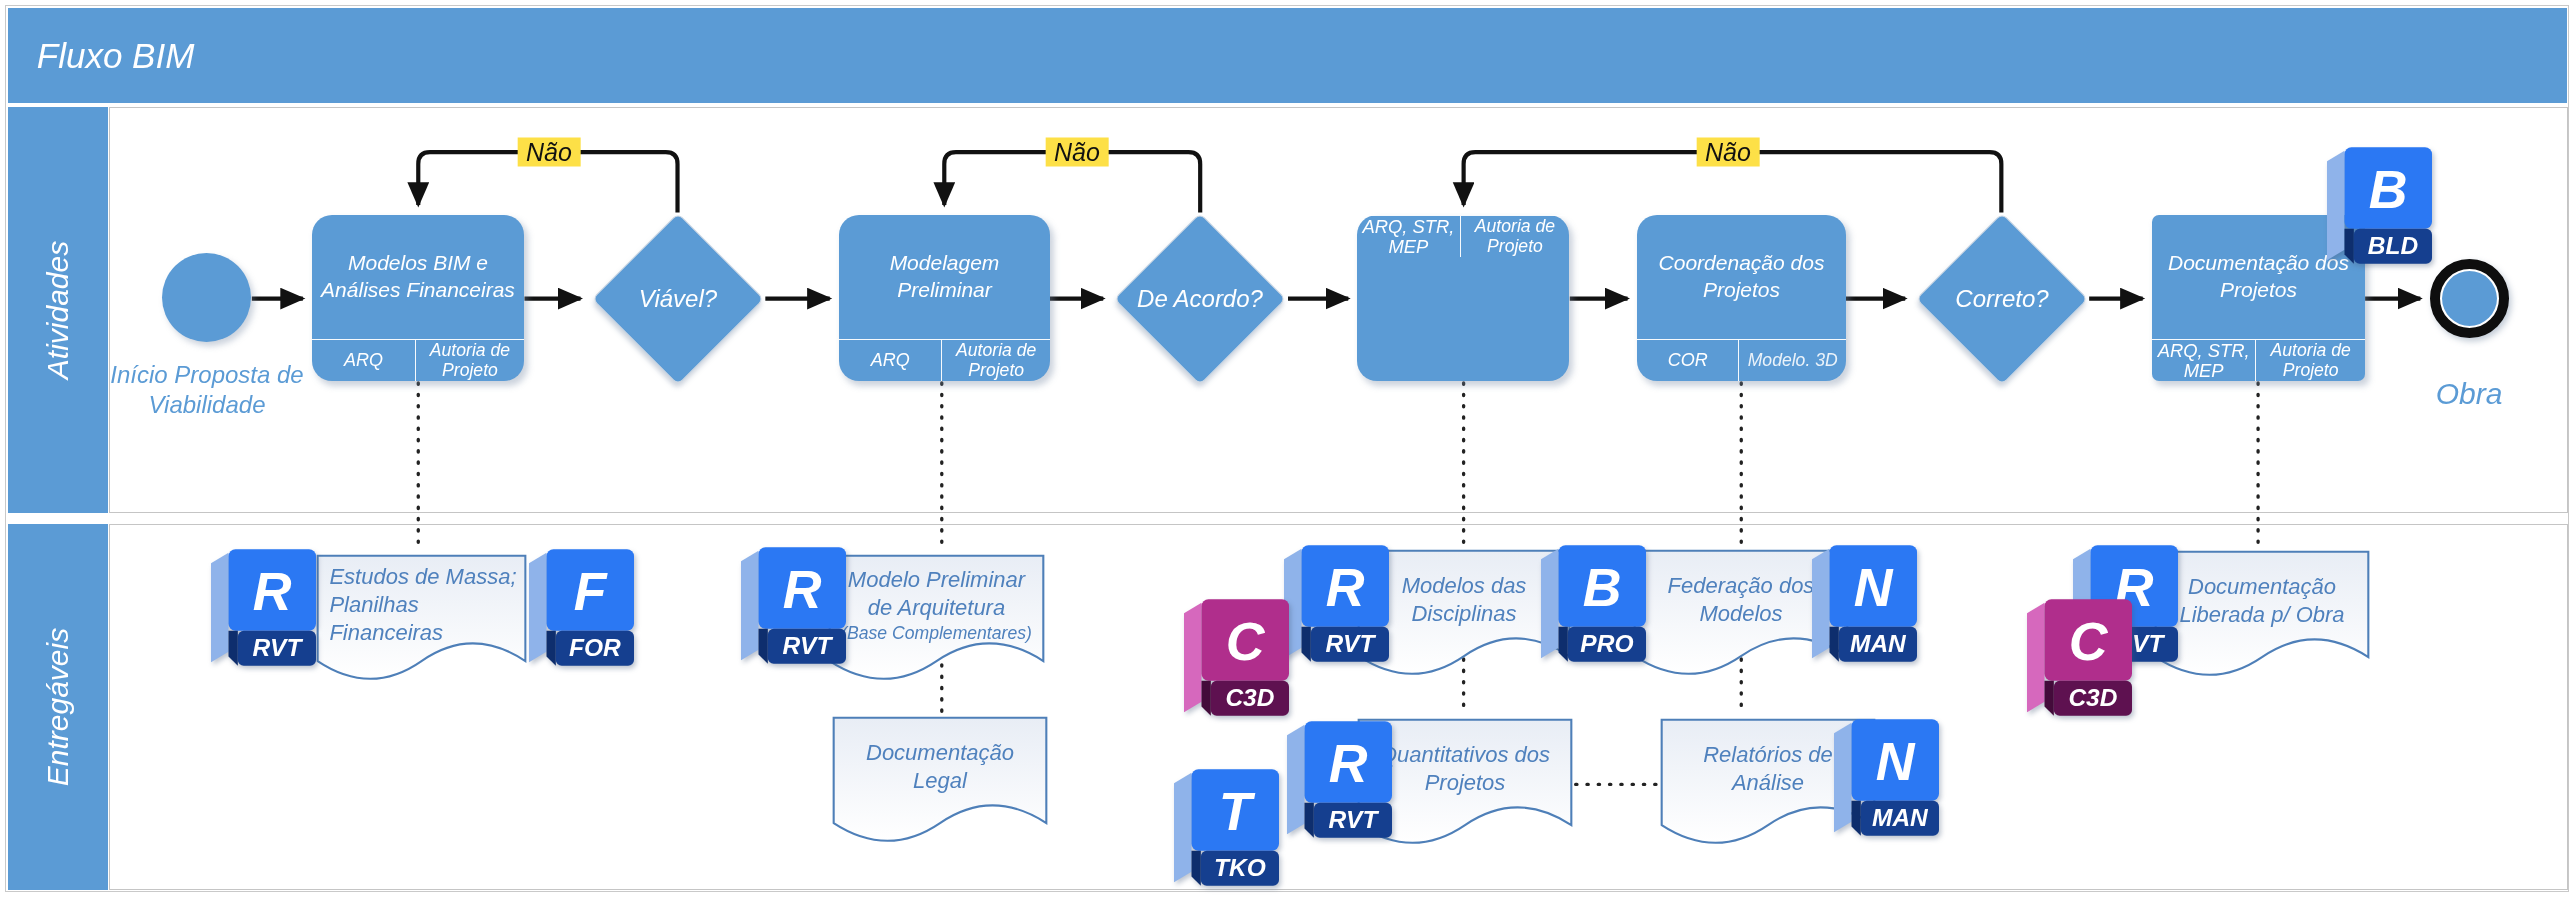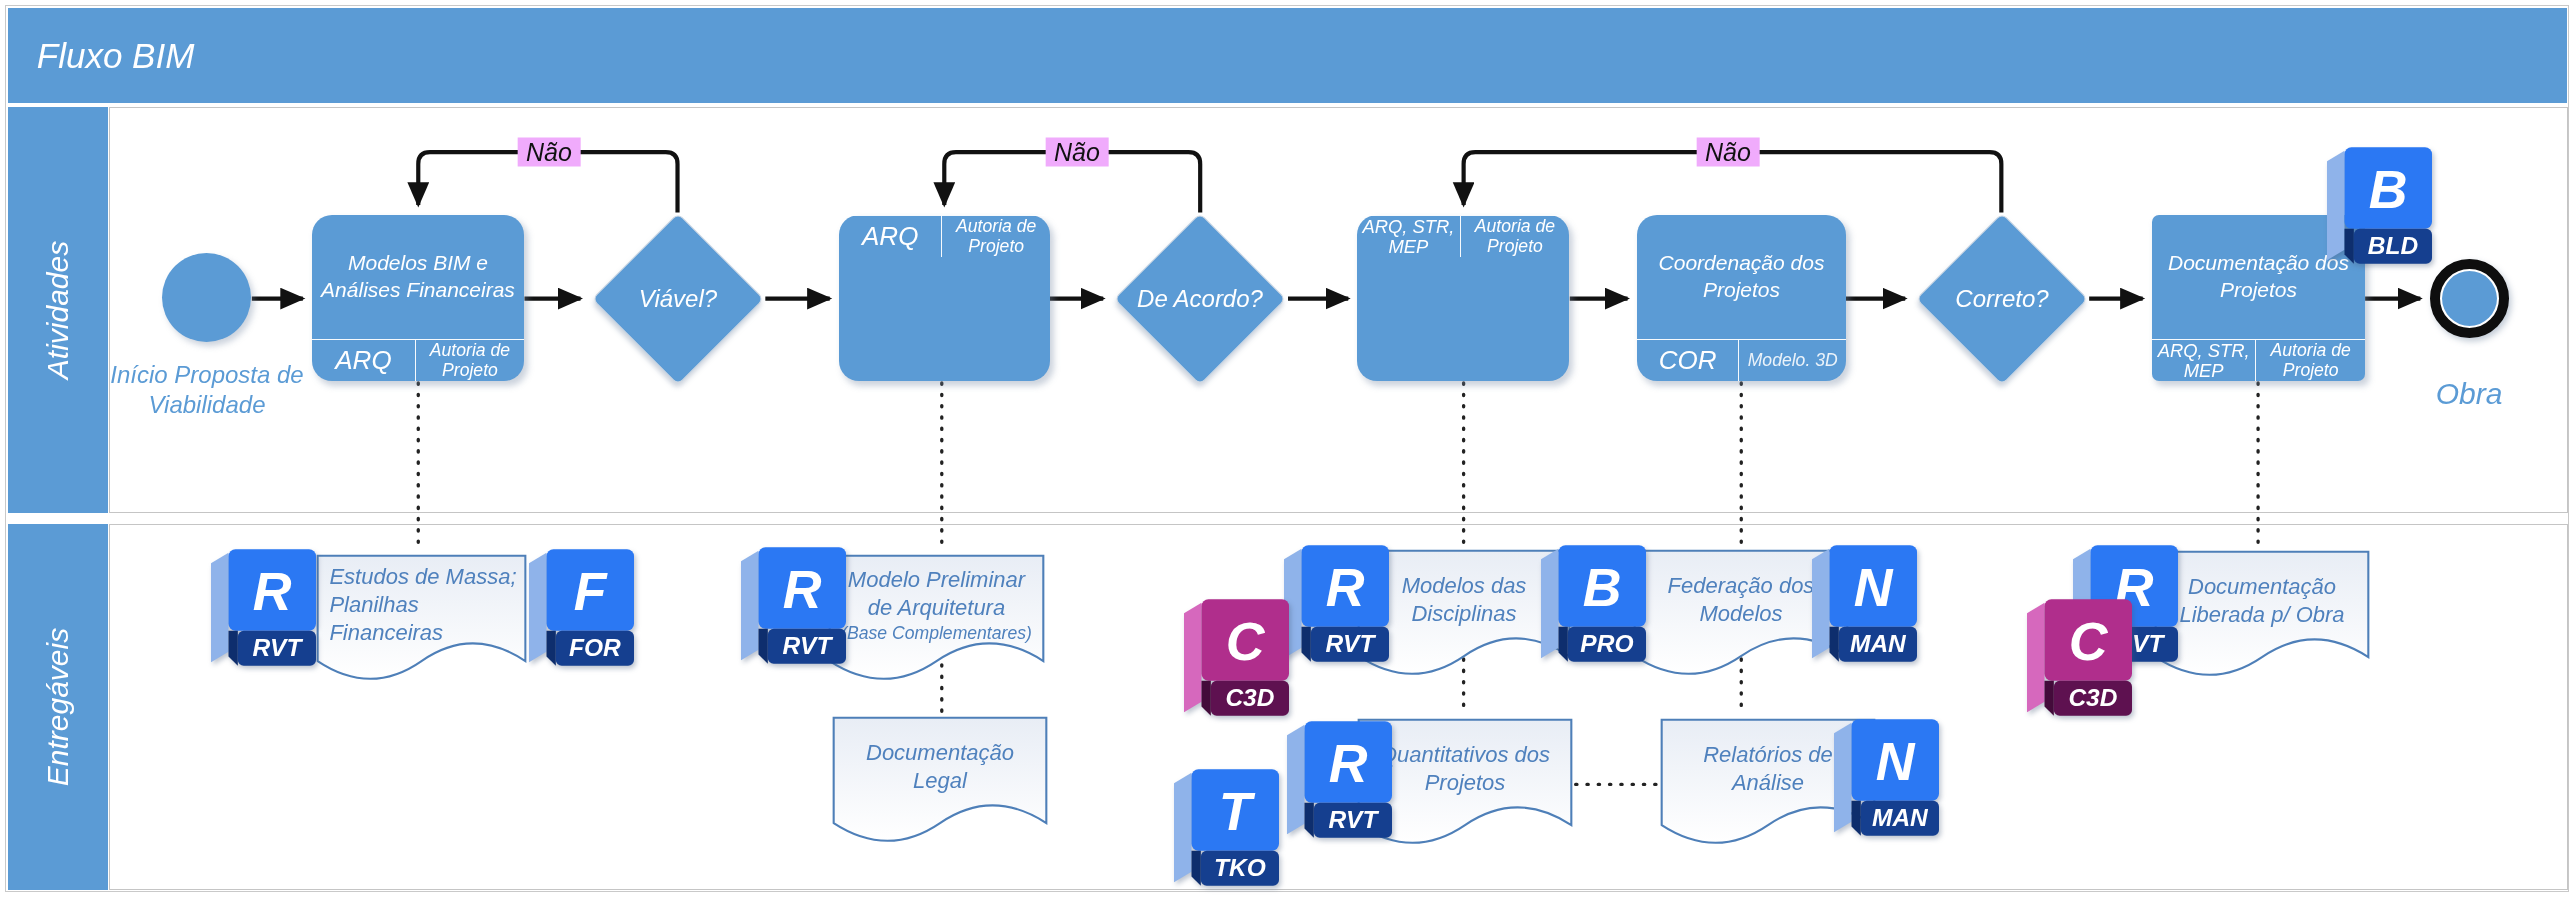--- a/index.html
+++ b/index.html
@@ -13,41 +13,41 @@
   .lane-band span{transform:rotate(-90deg);white-space:nowrap;color:#fff;font-size:30px;}
   .lane-body{position:absolute;left:109px;width:2459px;background:#fff;border:1.7px solid #c5c5c5;}
   .wires{position:absolute;left:0;top:0;pointer-events:none;}
   
   .task{position:absolute;top:215px;height:166px;background:#5B9BD5;border-radius:20px;
         box-shadow:3.3px 4.2px 5.9px rgba(120,140,165,.38);display:flex;flex-direction:column;color:#fff;}
   .task-title{flex:1;display:flex;align-items:center;justify-content:center;text-align:center;
               font-size:21px;line-height:1.28;padding:0 8.4px;}
   .task-meta{height:42px;border-top:1.7px solid rgba(255,255,255,.95);display:flex;}
   .meta-role{width:49%;border-right:1.7px solid rgba(255,255,255,.95);display:flex;align-items:center;
-             justify-content:center;font-size:26px;text-align:center;line-height:1.05;padding:0 3.3px;}
+             justify-content:center;font-size:18px;text-align:center;line-height:1.05;padding:0 3.3px;}
   .task.multi .meta-role{font-size:18.4px;}
   .meta-task{flex:1;display:flex;align-items:center;justify-content:center;font-size:17.6px;
              text-align:center;line-height:1.12;padding:0 5px;}
   .meta-task.dim{color:rgba(255,255,255,.88);}
   
   .decision{position:absolute;top:214px;width:176px;height:169px;}
   .dshape{position:absolute;left:50%;top:50%;width:122px;height:122px;
           transform:translate(-50%,-50%) rotate(45deg);background:#5B9BD5;border-radius:6.7px;
           border:0.8px solid #cdd8e4;box-shadow:2.5px 3.3px 5px rgba(120,140,165,.38);}
   .dlabel{position:absolute;inset:0;display:flex;align-items:center;justify-content:center;
           color:#fff;font-size:24px;}
   
   .start-circle{position:absolute;left:162px;top:253px;width:89px;height:89px;border-radius:50%;
                 background:#5B9BD5;box-shadow:3.3px 4.2px 5.9px rgba(120,140,165,.38);}
   .event-label{position:absolute;text-align:center;color:#5B9BD5;font-size:24px;line-height:1.25;}
   .end-circle{position:absolute;left:2430px;top:259px;width:79px;height:79px;border-radius:50%;
               border:10px solid #0e0e0e;background:#5B9BD5;background-clip:content-box;padding:1.7px;
               box-shadow:2.5px 3.3px 6.7px rgba(120,140,165,.45);}
   
-  .no-chip{position:absolute;transform:translate(-50%,-50%);background:#f0abfc;padding:0 8.4px;
+  .no-chip{position:absolute;transform:translate(-50%,-50%);background:#fde047;padding:0 8.4px;
            font-size:25px;color:#111;}
   
   .doc{position:absolute;width:216px;height:138px;}
   .doc svg.bg{position:absolute;inset:0;width:100%;height:100%;overflow:visible;}
   .doc path.paper{fill:url(#gdoc);stroke:#4e7fb8;stroke-width:2.5;}
   .doc-text{position:absolute;left:8.4px;right:8.4px;top:5px;height:92px;display:flex;
             flex-direction:column;align-items:center;justify-content:center;text-align:center;
             color:#4f81bd;font-size:22px;line-height:1.28;}
   .doc.leftalign .doc-text{align-items:flex-start;text-align:left;padding-left:5px;}
   .doc-sub{font-size:17.6px;}
@@ -131,20 +131,21 @@
 
   <div class="task" style="left:312px;width:212px;">
     <div class="task-title">Modelos BIM e Análises Financeiras</div>
     <div class="task-meta">
       <div class="meta-role">ARQ</div>
       <div class="meta-task">Autoria de Projeto</div>
     </div>
   </div>
 
   <div class="task" style="left:839px;width:211px;">
+    <div class="task-title">Modelagem Preliminar</div>
     <div class="task-meta">
       <div class="meta-role">ARQ</div>
       <div class="meta-task">Autoria de Projeto</div>
     </div>
   </div>
 
   <div class="task multi" style="left:1357px;width:212px;">
     <div class="task-meta">
       <div class="meta-role">ARQ, STR, MEP</div>
       <div class="meta-task">Autoria de Projeto</div>

